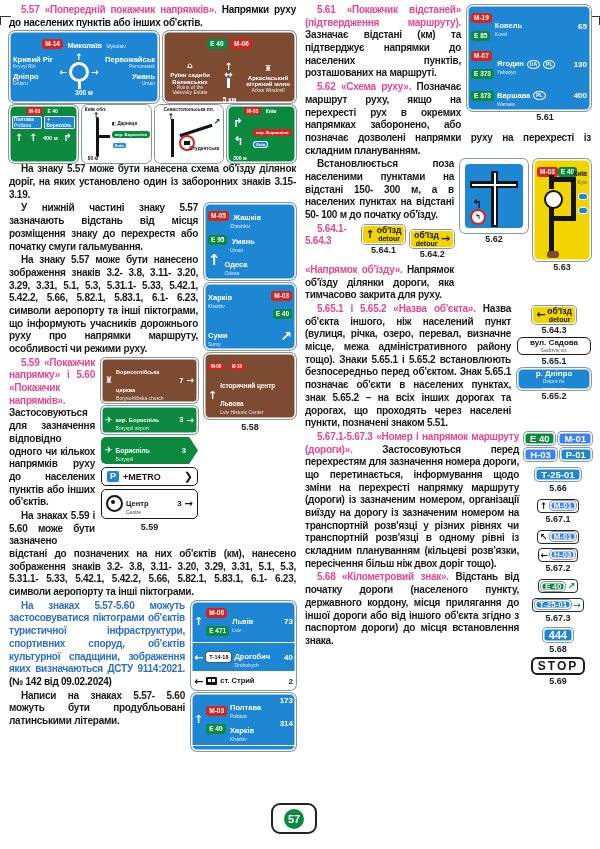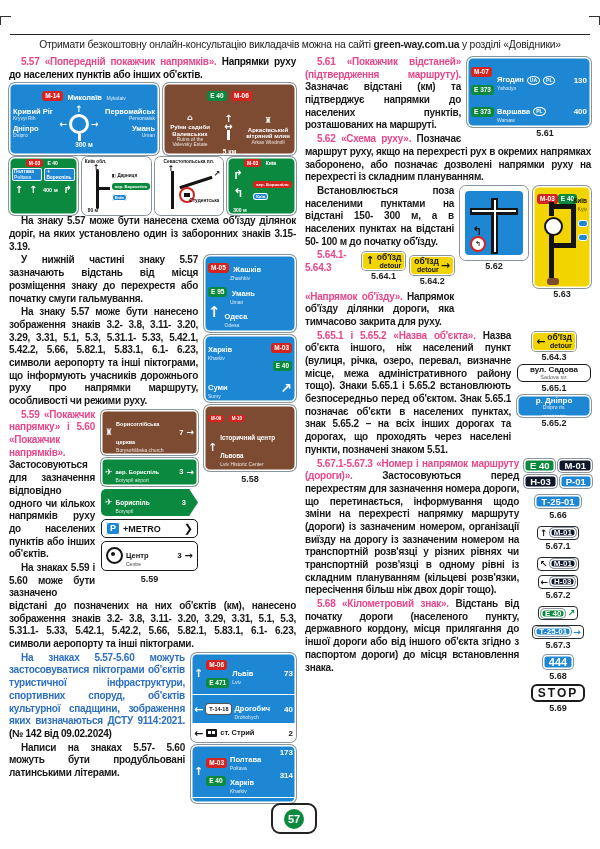--- a/index.html
+++ b/index.html
@@ -24,21 +24,21 @@
       position:relative;font-weight:700;box-sizing:border-box;}
   .bl{background:#1e87d3;} .grn{background:#0b8a3f;} .brn{background:#7d4a32;}
   .wht{background:#fff;color:#141414;} .yel{background:#f2d400;color:#141414;}
   .b{display:inline-block;border-radius:3px;padding:0 3px;font-size:6.5px;line-height:10px;
      font-weight:800;color:#fff;vertical-align:middle;white-space:nowrap;}
   .b.r{background:#d42420;} .b.g{background:#0b8a3f;}
   .b.bu{background:#1e87d3;box-shadow:inset 0 0 0 1px #fff;}
   .b.w{background:#fff;color:#141414;box-shadow:0 0 0 1px #555;}
   .chip{display:inline-block;border-radius:4px;padding:1px 6px;font-size:9.5px;font-weight:800;
         color:#fff;box-shadow:inset 0 0 0 1.5px #fff,0 0 0 1px #8a949c;white-space:nowrap;}
-  .chip.g{background:#0b8a3f;} .chip.r{background:#0f172a;} .chip.bu{background:#1e87d3;}
+  .chip.g{background:#0b8a3f;} .chip.r{background:#3b82f6;} .chip.bu{background:#1e87d3;}
   .cap{font-size:9px;font-weight:700;text-align:center;color:#222;margin:1px 0 2px;letter-spacing:0;}
   .ar{font-family:"DejaVu Sans",sans-serif;font-weight:800;}
   .fl-r{float:right;margin:1px 0 3px 6px;}
   .nm{font-size:7.5px;line-height:1.05;} .lt{font-size:5px;line-height:1.1;opacity:.85;font-weight:400;}
   .km{font-size:8px;margin-left:auto;}
   
   .f57row{display:flex;gap:4px;margin:2px 0 0;}
   .s57blue{width:150px;height:72px;padding:3px 4px;}
   .s57blue .top{text-align:center;}
   .s57mid{display:flex;justify-content:space-between;align-items:center;margin-top:1px;}
@@ -59,21 +59,21 @@
   .arrow-shape{clip-path:polygon(0 0,calc(100% - 9px) 0,100% 50%,calc(100% - 9px) 100%,0 100%);
        border-radius:4px 0 0 4px;box-shadow:none;}
   .f60{width:105px;} .f60 .sg{margin-bottom:3px;overflow:hidden;}
   .r60{display:flex;align-items:center;gap:3px;padding:2.5px 3px;}
   .r60 + .r60{border-top:1.5px solid #fff;}
   .r60.white{background:#fff;color:#141414;border-radius:0 0 5px 5px;}
   .f61{width:124px;} .f62box{width:68px;height:74px;} .f63box{width:58px;height:102px;}
   .f64b{display:inline-flex;align-items:center;gap:2px;background:#f2d400;color:#141414;
         border-radius:4px;padding:1px 4px;box-shadow:inset 0 0 0 1px #fff,0 0 0 1px #8a949c;
         font-size:8.5px;font-weight:800;line-height:1.05;}
-  .f64b .w2{text-align:right;} .f64b .lat{font-size:7px;font-weight:700;display:block;}
+  .f64b .w2{text-align:center;} .f64b .lat{font-size:7px;font-weight:700;display:block;}
   .pill{display:inline-flex;align-items:center;gap:2px;background:#fff;border:1.5px solid #2a2a2a;
         border-radius:4px;padding:1px 2px;}
   .pill .a{font-size:9px;font-weight:800;color:#141414;}
   .tram{display:inline-block;width:11px;height:8px;background:#141414;border-radius:1px;position:relative;}
   .tram:before{content:"";position:absolute;left:2px;top:2px;width:3px;height:3px;background:#fff;}
   .tram:after{content:"";position:absolute;right:2px;top:2px;width:3px;height:3px;background:#fff;}
   .bullseye{display:inline-block;width:13px;height:13px;border:2.5px solid #141414;border-radius:50%;
         position:relative;background:#fff;}
   .bullseye:before{content:"";position:absolute;left:2.5px;top:2.5px;width:4px;height:4px;
         border-radius:50%;background:#141414;}
@@ -86,21 +86,20 @@
   .clear{clear:both;}
   .wave{font-family:"DejaVu Sans",sans-serif;letter-spacing:-1px;font-size:9px;line-height:4px;}
 </style>
 </head>
 <body>
 
 <div class="page">
   <div class="trim l"></div>
   <div class="trim r"></div>
 
-  <div class="hdr"><span>Отримати безкоштовну онлайн-консультацію викладачів можна на сайті </span><b>green-way.com.ua</b><span> у розділі «Довідники»</span></div>
 
   <div class="cols">
 
     <div class="col">
       <p class="p"><span class="t-pink">5.57 «Попередній покажчик напрямків».</span> <span class="t-bold">Напрямки руху до населених пунктів або інших об'єктів.</span></p>
 
       <div>
         <div class="f57row">
           <div class="sg bl s57blue">
             <div class="top"><span class="b r">М-14</span>
@@ -321,20 +320,25 @@
 
       <p class="p t-blue"><span>На знаках 5.57-5.60 можуть застосовуватися піктограми об'єктів туристичної інфраструктури, спортивних споруд, об'єктів культурної спадщини, зображення яких визначаються ДСТУ 9114:2021.</span> <span class="t-bold">(№ 142 від 09.02.2024)</span></p>
       <p class="p">Написи на знаках 5.57- 5.60 можуть бути продубльовані латинськими літерами.</p>
       <div class="clear"></div>
     </div>
 
     <div class="col">
 
       <div class="fl-r f61">
         <div class="sg bl" style="padding:3px 4px">
+          <div style="display:flex;align-items:center;gap:3px">
+            <span><span class="b r">М-19</span><br><span class="b g">Е 85</span></span>
+            <span><span class="nm">Ковель</span><div class="lt">Kovel</div></span>
+            <span class="km">65</span>
+          </div>
           <div style="display:flex;align-items:center;gap:3px;margin-top:2px">
             <span><span class="b r">М-07</span><br><span class="b g">Е 373</span></span>
             <span><span class="nm">Ягодин</span><div class="lt">Yahodyn</div></span>
             <span class="oval">UA</span>
             <span class="oval">PL</span>
             <span class="km">130</span>
           </div>
           <div style="display:flex;align-items:center;gap:3px;margin-top:2px">
             <span class="b g">Е 373</span>
             <span><span class="nm">Варшава</span><div class="lt">Warsaw</div></span>

